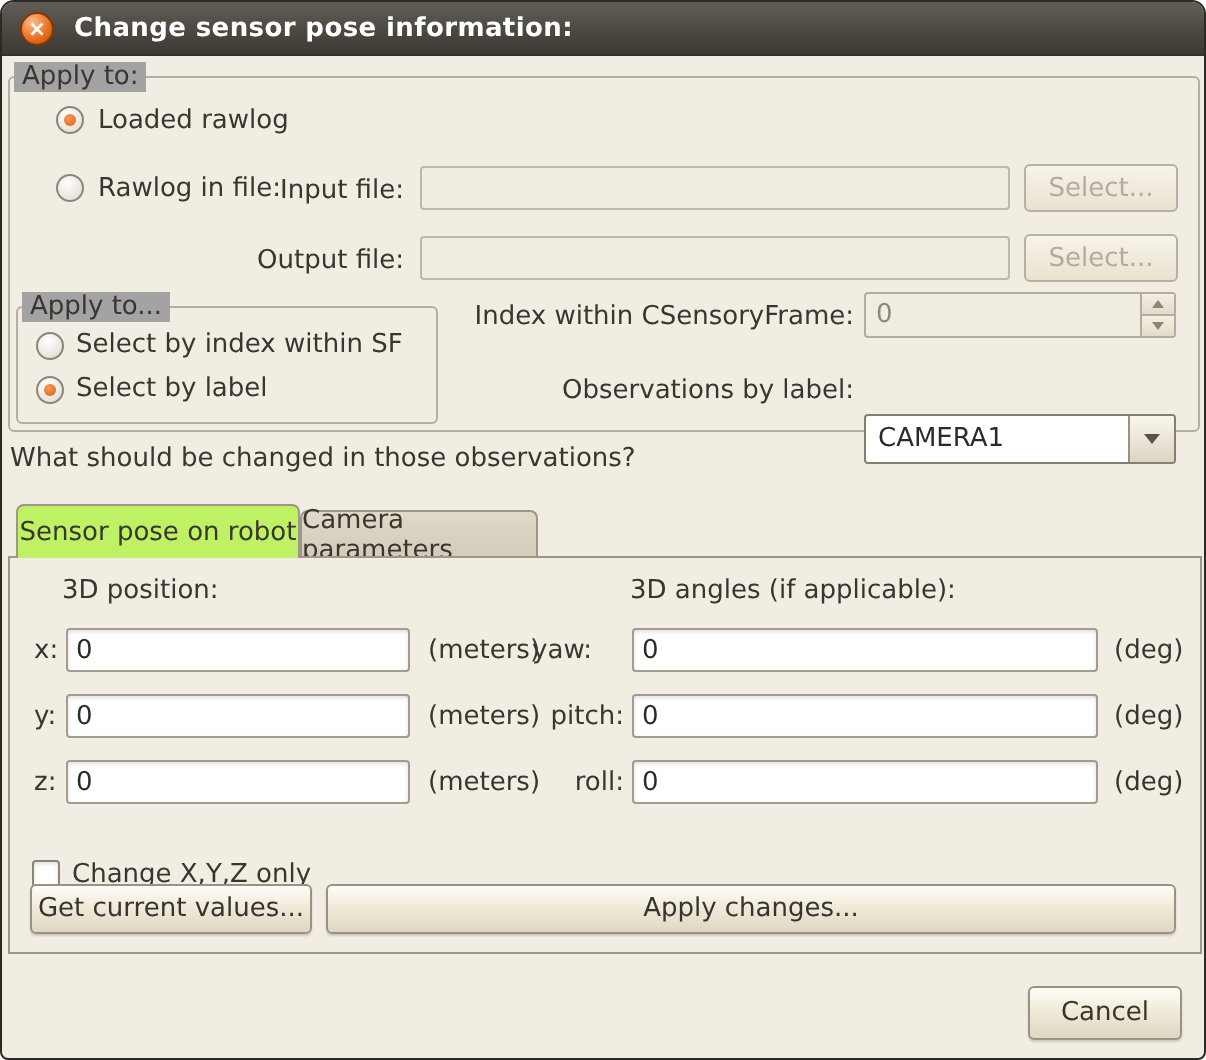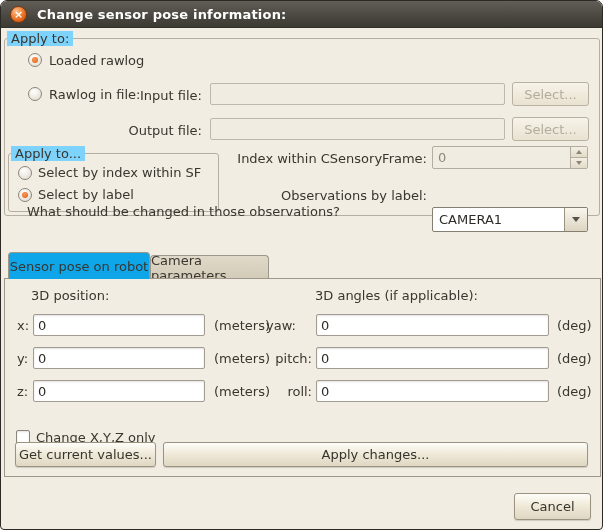--- a/index.html
+++ b/index.html
@@ -14,21 +14,21 @@
               background:linear-gradient(#605e56, #45433b 70%, #3c3a33);
               border-bottom:1px solid #32302a; }
   .title { position:absolute; left:36px; top:6px; color:#ffffff; font-weight:bold; letter-spacing:.2px; }
   .close-btn { position:absolute; left:9px; top:5px; width:17px; height:17px; border-radius:50%;
                background:radial-gradient(circle at 35% 28%, #fbbe8d, #ef7e33 45%, #d4590f 80%, #b64a0b);
                border:1px solid #7e380c; display:flex; align-items:center; justify-content:center; }
   .close-glyph { color:#fff; font-weight:bold; font-size:11px; line-height:11px; margin-top:-1px; }
 
   
   .frame { position:absolute; border:1px solid #b4afa2; border-radius:3px; }
-  .legend { position:absolute; top:-8px; left:2px; background:#7dd3fc; padding:0 4px; white-space:nowrap; }
+  .legend { position:absolute; top:-8px; left:2px; background:#a3a3a3; padding:0 4px; white-space:nowrap; }
 
   .lbl { position:absolute; white-space:nowrap;text-align:center; }
   .r-lbl { text-align:right; }
 
   
   .radio-row { position:absolute; }
   .radio { position:absolute; width:14px; height:14px; border-radius:50%;
            border:1px solid #8b8679; background:radial-gradient(circle at 40% 30%, #ffffff, #ddd8cb); }
   .radio.selected::after { content:''; position:absolute; left:3px; top:3px; width:6px; height:6px;
            border-radius:50%; background:radial-gradient(circle at 40% 35%, #f89a57, #dd5c10); }
@@ -62,21 +62,21 @@
   
   .combo { position:absolute; display:flex; border:1px solid #847f70; border-radius:2px; background:#fff; overflow:hidden; }
   .combo-value { flex:1; padding:4px 6px; color:#2d2b26; white-space:nowrap; }
   .combo-btn { width:23px; border-left:1px solid #98927f;
                background:linear-gradient(#f9f6ed,#ddd5c2); display:flex; align-items:center; justify-content:center; }
   .combo-tri { width:0; height:0; border-left:4px solid transparent; border-right:4px solid transparent; border-top:5px solid #55524a; }
 
   
   .tab { position:absolute; border:1px solid #9c978a; border-bottom:none; border-radius:4px 4px 0 0;
          display:flex; align-items:center; justify-content:center; }
-  .tab.active { background:#0ea5e9; z-index:3; }
+  .tab.active { background:#bef264; z-index:3; }
   .tab.inactive { background:linear-gradient(#e0d9c9,#d3cbb8); z-index:1; }
   .panel { position:absolute; background:#f2ede2; border:1px solid #9c978a; z-index:2; }
 </style>
 </head>
 <body>
 
 <div class="window">
 
   <div class="titlebar">
     <div class="close-btn">
@@ -138,21 +138,21 @@
 
     <span class="lbl r-lbl" style="left:220px; top:149px; width:202px;">Observations by label:</span>
     <div class="combo" style="left:427px; top:144px; width:156px; height:25px;margin-top:24px;">
       <span class="combo-value">CAMERA1</span>
       <span class="combo-btn">
         <span class="combo-tri"></span>
       </span>
     </div>
   </div>
 
-  <span class="lbl" style="left:4px; top:203px;margin-left:22px;">What should be changed in those observations?</span>
+  <span class="lbl" style="left:4px; top:221px;">What should be changed in those observations?</span>
 
   <div class="tab active" style="left:7px; top:251px; width:142px; height:27px;">
     <span>Sensor pose on robot</span>
   </div>
   <div class="tab inactive" style="left:149px; top:254px; width:119px; height:24px;">
     <span>Camera parameters</span>
   </div>
 
   <div class="panel" style="left:3px; top:277px; width:597px; height:199px;">
 

